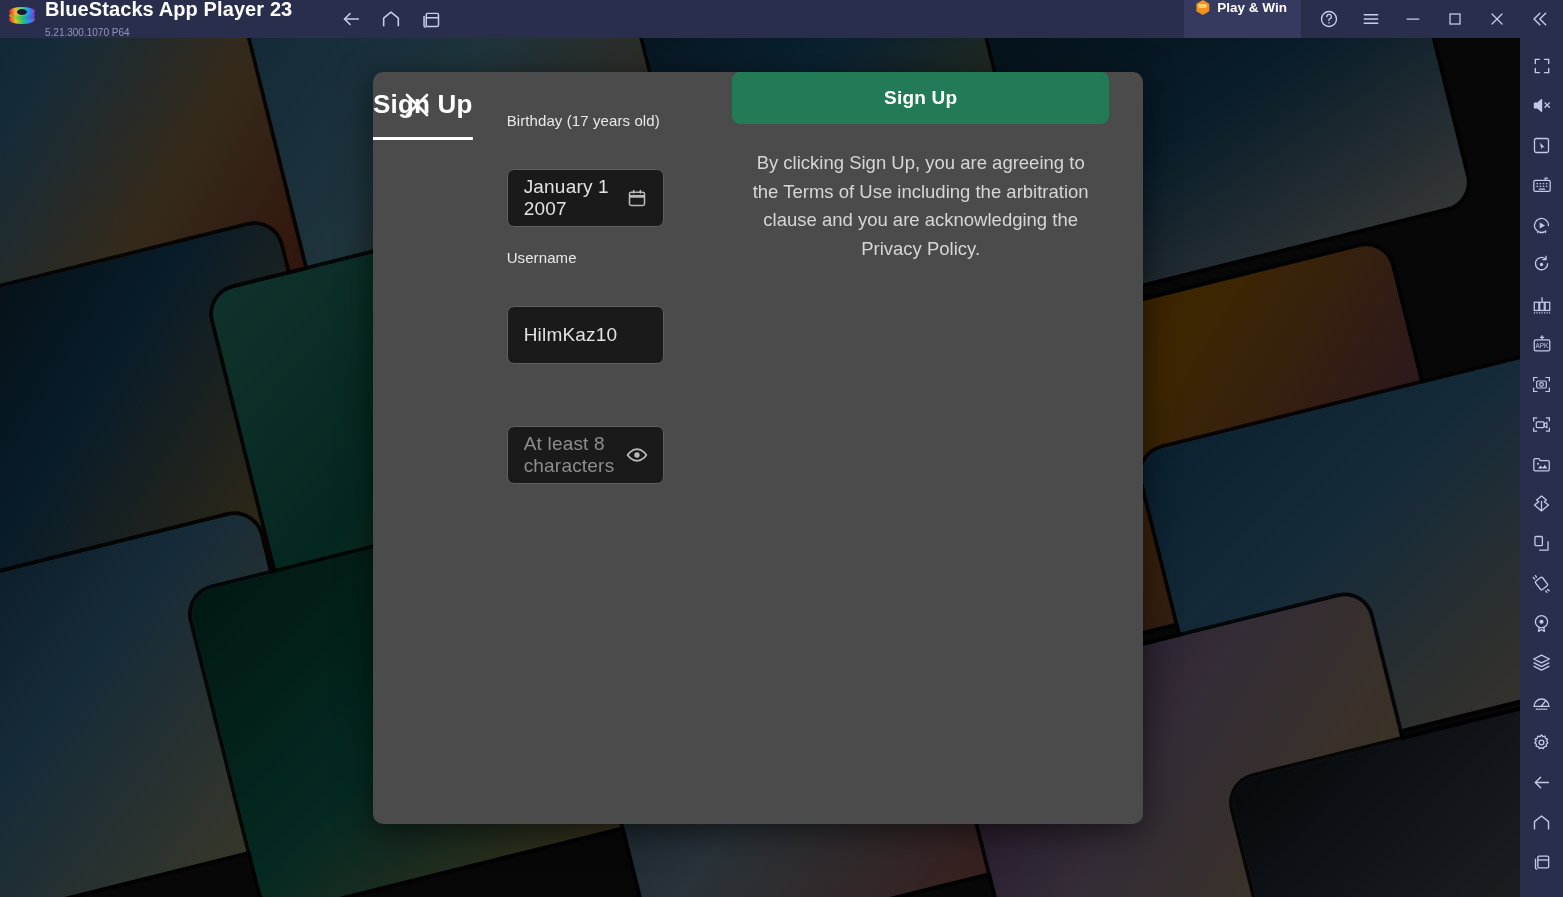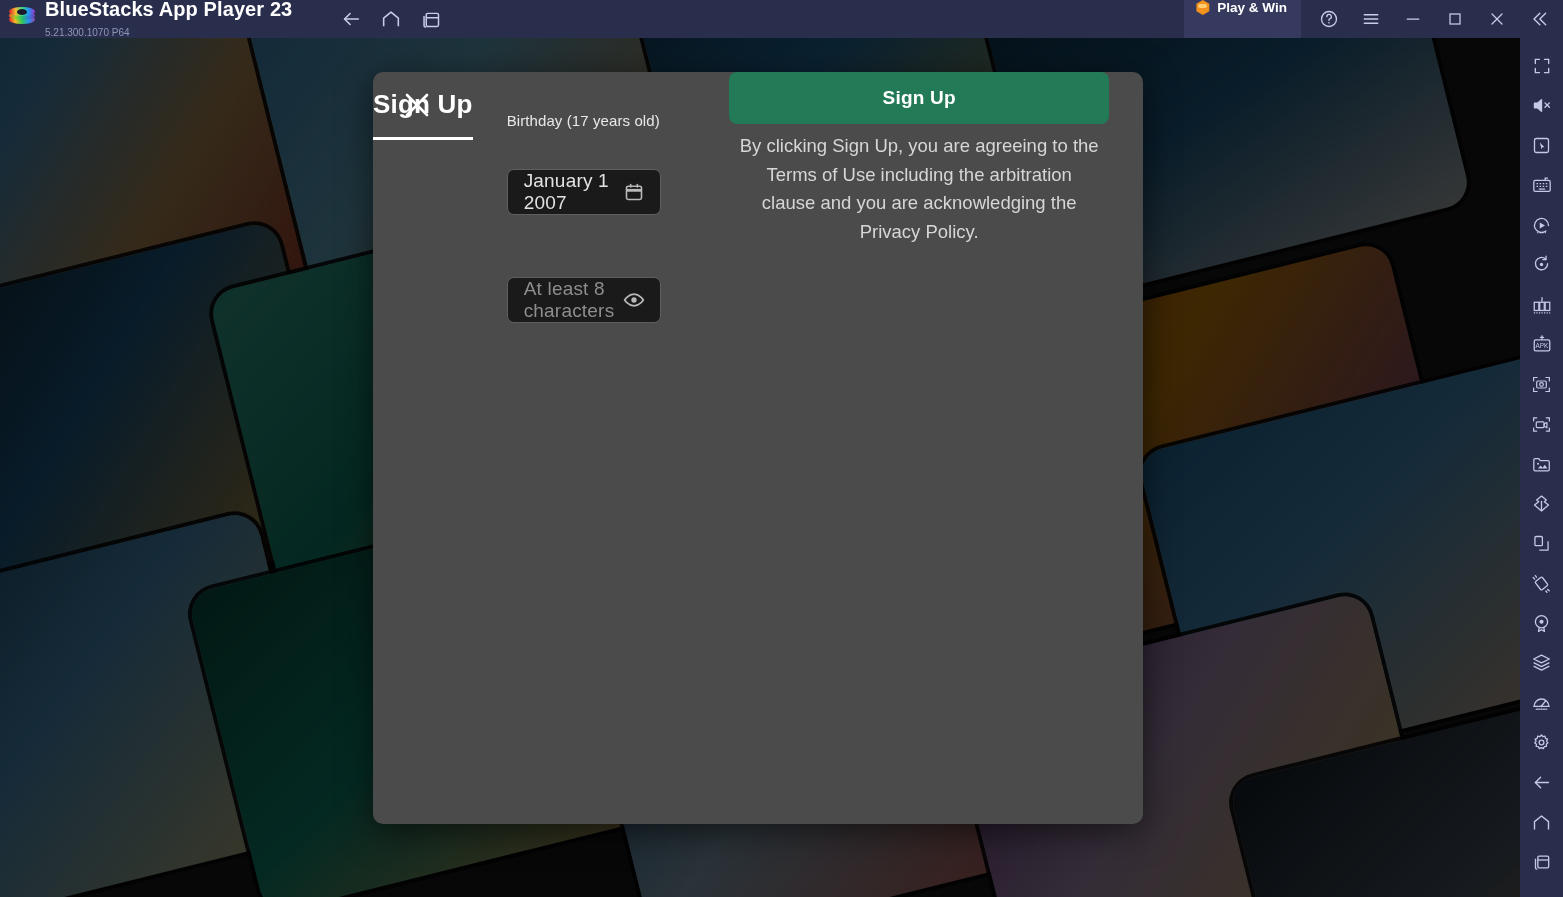--- a/index.html
+++ b/index.html
@@ -109,21 +109,21 @@
     display: flex; align-items: center; justify-content: center;
   }
   #dialog-title { color: #ffffff; font-size: 26px; font-weight: bold; letter-spacing: .2px; }
 
   #dialog-body { padding: 40px 34px 0 34px; flex: 1; display: flex; flex-direction: column; }
 
   .field-label { color: #e8e8e8; font-size: 15px; font-weight: normal; margin-bottom: 9px; letter-spacing: .1px; }
   .field-group { margin-bottom: 22px; }
   .input-box {
     position: relative;
-    height: 46px;
+    height: 58px;
     background: #1a1a1a;
     border: 1px solid #5f5f5f;
     border-radius: 7px;
     display: flex; align-items: center;
     padding: 0 46px 0 16px;
     cursor: text;
     margin-top: 40px;
   }
   .input-value { color: #e2e2e2; font-size: 19px; letter-spacing: .2px; }
   .input-value.placeholder { color: #8d8d8d; }
@@ -153,21 +153,21 @@
   #signup-button {
     height: 52px; width: 100%;
     background: #227a56;
     border: none; border-radius: 8px;
     color: #ffffff; font-size: 19px; font-weight: bold;
     font-family: "Liberation Sans", sans-serif;
     cursor: pointer;
     letter-spacing: .2px;
   }
   #legal-text {
-    margin-top: 8px; padding: 0 10px 20px 10px;
+    margin-top: 25px; padding: 0 10px 20px 10px;
     color: #d6d6d6; font-size: 18.5px; line-height: 1.55;
     text-align: center;
   }
 
   
   #sidebar {
     position: absolute; top: 38px; right: 0;
     width: 43px; height: 859px;
     background: #2a2e4d;
     display: flex; flex-direction: column; align-items: center;
@@ -226,20 +226,26 @@
           <svg width="20" height="20" viewBox="0 0 24 24" fill="none" stroke="currentColor" stroke-width="1.9">
             <rect x="3" y="5" width="18" height="16" rx="2"></rect>
             <line x1="3" y1="10" x2="21" y2="10" stroke-width="3.4"></line>
             <line x1="8" y1="3" x2="8" y2="6" stroke-linecap="round"></line>
             <line x1="16" y1="3" x2="16" y2="6" stroke-linecap="round"></line>
           </svg>
         </span>
       </div>
     </div>
 
+    <div class="field-group">
+      <div class="field-label">Username</div>
+      <div class="input-box">
+        <span class="input-value">HilmKaz10</span>
+      </div>
+    </div>
 
     <div class="field-group">
       <div class="input-box">
         <span class="input-value placeholder">At least 8 characters</span>
         <span class="input-affix">
           <svg width="22" height="22" viewBox="0 0 24 24" fill="none" stroke="currentColor" stroke-width="1.8">
             <path d="M1.8 12s3.8-6.4 10.2-6.4S22.2 12 22.2 12 18.4 18.4 12 18.4 1.8 12 1.8 12z"></path>
             <circle cx="12" cy="12" r="2.9" fill="currentColor" stroke="none"></circle>
           </svg>
         </span>

